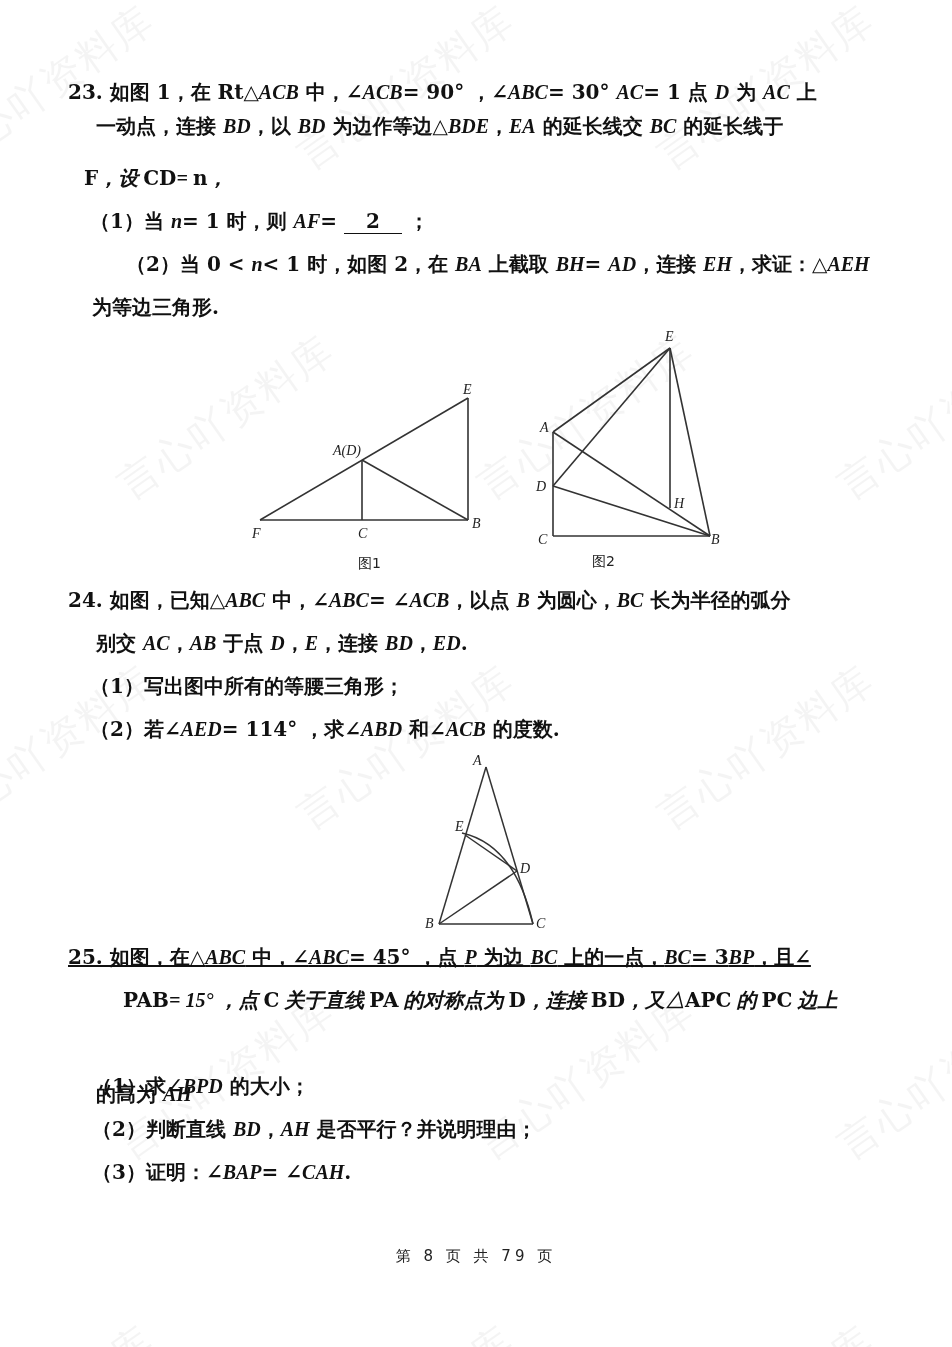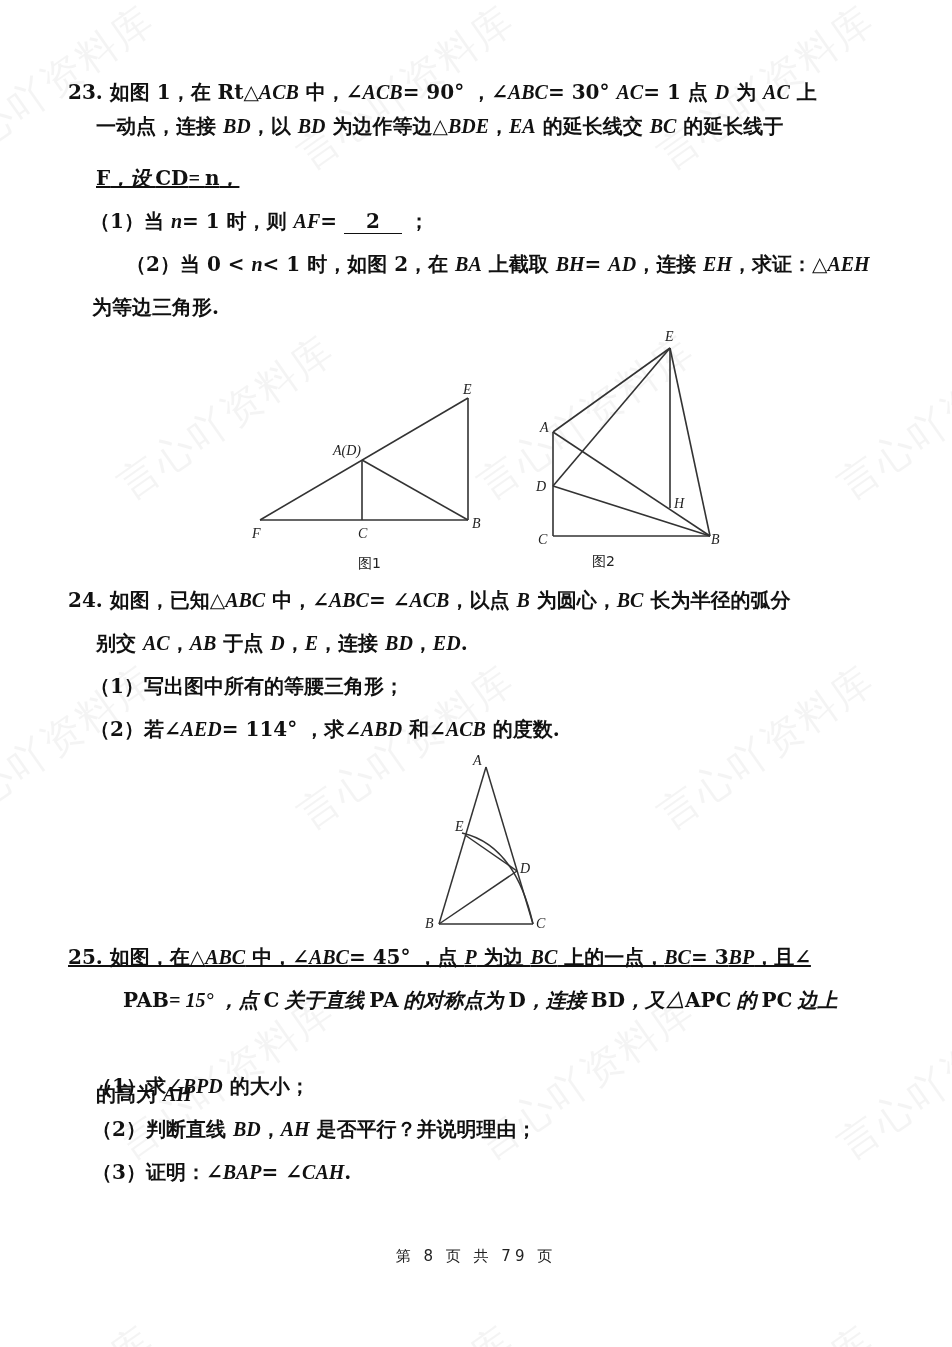--- a/index.html
+++ b/index.html
@@ -32,21 +32,21 @@
     <div class="wm" style="left: 100px; top: 1050px;">言心吖资料库</div>
     <div class="wm" style="left: 460px; top: 1050px;">言心吖资料库</div>
     <div class="wm" style="left: 820px; top: 1050px;">言心吖资料库</div>
     <div class="wm" style="left: -80px; top: 1380px;">言心吖资料库</div>
     <div class="wm" style="left: 280px; top: 1380px;">言心吖资料库</div>
     <div class="wm" style="left: 640px; top: 1380px;">言心吖资料库</div>
   </div>
 
 <div class="line" style="left:68px;top:80px;text-align:right;"><span>23. 如图 1，在 Rt△</span><i>ACB</i><span> 中，∠</span><i>ACB</i><span>= 90° ，∠</span><i>ABC</i><span>= 30°  </span><i>AC</i><span>= 1 点 </span><i>D</i><span> 为 </span><i>AC</i><span> 上</span></div>
 <div class="line" style="left:96px;top:114px;"><span>一动点，连接 </span><i>BD</i><span>，以 </span><i>BD</i><span> 为边作等边△</span><i>BDE</i><span>，</span><i>EA</i><span> 的延长线交 </span><i>BC</i><span> 的延长线于</span></div>
-<div class="line" style="left:96px;top:166px;text-decoration:underline;"><span>F</span><i>，设 </i><span>CD</span><i>= </i><span>n</span><i>，</i></div>
+<div class="line" style="left:84px;top:166px;"><span>F</span><i>，设 </i><span>CD</span><i>= </i><span>n</span><i>，</i></div>
 <div class="line" style="left:90px;top:209px;"><span>（1）当 </span><i>n</i><span>= 1 时，则 </span><i>AF</i><span>= </span><span class="blank">2</span><span> ；</span></div>
 <div class="line" style="left:90px;top:252px;margin-left:36px;"><span>（2）当 0 &lt; </span><i>n</i><span>&lt; 1 时，如图 2，在 </span><i>BA</i><span> 上截取 </span><i>BH</i><span>= </span><i>AD</i><span>，连接 </span><i>EH</i><span>，求证：△</span><i>AEH</i></div>
 <div class="line" style="left:92px;top:295px;">为等边三角形.</div>
 
 <svg style="position:absolute;left:240px;top:370px;" width="270" height="210">
   <g stroke="#333" stroke-width="1.6" fill="none">
     <line x1="20" y1="150" x2="228" y2="150"></line>
     <line x1="20" y1="150" x2="228" y2="28"></line>
     <line x1="228" y1="28" x2="228" y2="150"></line>
     <line x1="122" y1="90" x2="122" y2="150"></line>

